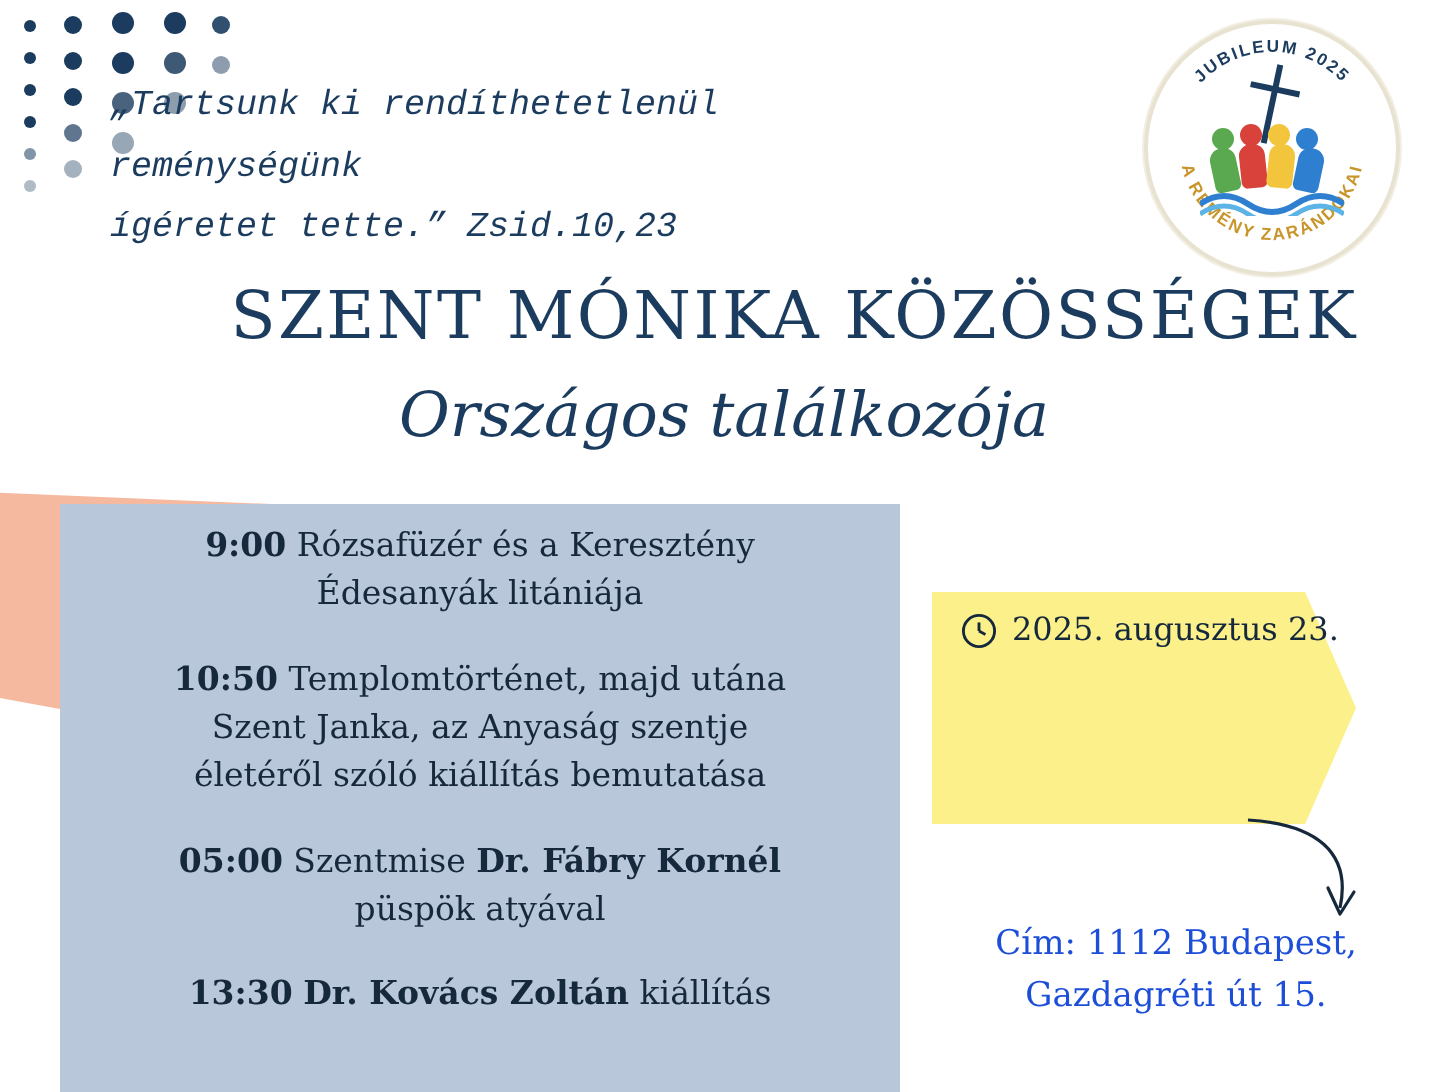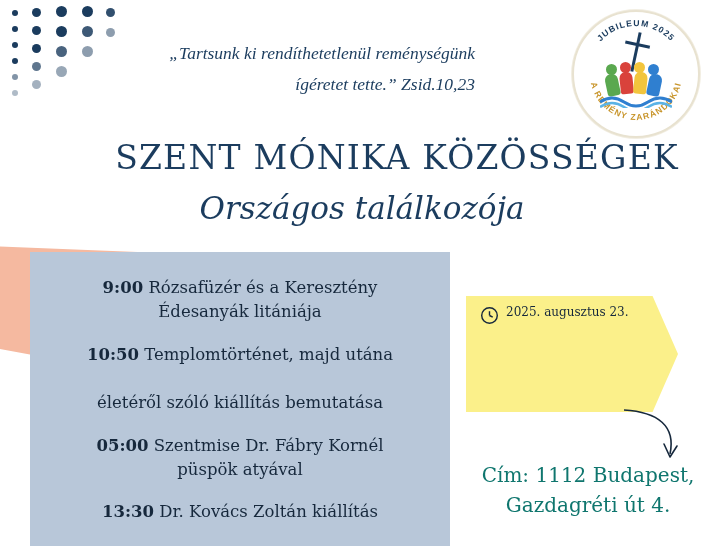--- a/index.html
+++ b/index.html
@@ -28,22 +28,22 @@
     border-radius: 50%;
     background: #1f4e79;
   }
 
   
   #quote {
     position: absolute;
     left: 55px;
     top: 38px;
     width: 420px;
-    text-align: right;
-    font-family: Liberation Serif, serif;
+    text-align: left;
+    font-family: Liberation Mono, monospace;
     font-style: italic;
     font-size: 17.5px;
     line-height: 1.75;
     color: #1b3c5e;
   }
 
   
   #logo-badge {
     position: absolute;
     right: 24px;
@@ -161,42 +161,42 @@
     width: 400px;
     text-align: center;
     color: #16283c;
     font-family: "DejaVu Serif", serif;
     font-size: 16.5px;
     line-height: 1.45;
   }
   .program-item {
     margin-bottom: 19px;
   }
-  .program-item:first-child { margin-top: 24px; }
+  .program-item:first-child { margin-top: 9px; }
   .prog-time { font-weight: bold; }
-  .prog-strong { font-weight: normal; }
+  .prog-strong { font-weight: bold; }
 
   
   #info-callout {
     position: absolute;
     left: 466px;
     top: 296px;
     width: 212px;
     height: 116px;
     background: #fbf08a;
     clip-path: polygon(0% 0%, 88% 0%, 100% 50%, 88% 100%, 0% 100%);
   }
   #info-content {
     position: absolute;
     left: 480px;
     top: 304px;
     width: 190px;
     color: #16283c;
     font-family: "DejaVu Serif", serif;
-    font-size: 12px;
+    font-size: 16px;
     line-height: 1.35;
   }
   .info-row {
     display: flex;
     align-items: flex-start;
     margin-bottom: 8px;
   }
   .info-ico {
     flex: 0 0 26px;
     padding-top: 2px;
@@ -213,23 +213,23 @@
   }
 
   
   #address {
     position: absolute;
     left: 468px;
     top: 460px;
     width: 240px;
     text-align: center;
     font-family: "DejaVu Serif", serif;
-    font-size: 20px;
+    font-size: 17px;
     line-height: 1.5;
-    color: #0f766e;
+    color: #1d4ed8;
   }
 </style>
 </head>
 <body>
 
 <div id="dot-grid">
     <div class="dot" style="left: 2px; top: 6px; width: 6px; height: 6px; background: rgb(27, 60, 94); opacity: 1;"></div>
     <div class="dot" style="left: 2px; top: 22px; width: 6px; height: 6px; background: rgb(27, 60, 94); opacity: 1;"></div>
     <div class="dot" style="left: 2px; top: 38px; width: 6px; height: 6px; background: rgb(27, 60, 94); opacity: 1;"></div>
     <div class="dot" style="left: 2px; top: 54px; width: 6px; height: 6px; background: rgb(27, 60, 94); opacity: 1;"></div>
@@ -300,21 +300,21 @@
 <div id="program-list">
   <div class="program-item">
     <span class="prog-time">9:00</span>
     <span>Rózsafüzér és a Keresztény</span><br>
     <span>Édesanyák litániája</span>
   </div>
 
   <div class="program-item">
     <span class="prog-time">10:50</span>
     <span>Templomtörténet, majd utána</span><br>
-    <br>
+    <span>Szent Janka, az Anyaság szentje</span><br>
     <span>életéről szóló kiállítás bemutatása</span>
   </div>
 
   <div class="program-item">
     <span class="prog-time">05:00</span>
     <span>Szentmise </span><span class="prog-strong">Dr. Fábry Kornél</span><br>
     <span>püspök atyával</span>
   </div>
 
   <div class="program-item">
@@ -337,14 +337,14 @@
   </div>
 </div>
 
 <svg id="arrow-svg" viewBox="0 0 70 58">
   <path d="M4 2 C 38 4, 56 18, 50 46" stroke="#16283c" stroke-width="1.6" fill="none"></path>
   <path d="M44 36 L50 49 L57 38" stroke="#16283c" stroke-width="1.6" fill="none" stroke-linecap="round" stroke-linejoin="round"></path>
 </svg>
 
 <div id="address">
   <div>Cím: 1112 Budapest,</div>
-  <div>Gazdagréti út 4.</div>
+  <div>Gazdagréti út 15.</div>
 </div>
 
 </body></html>

